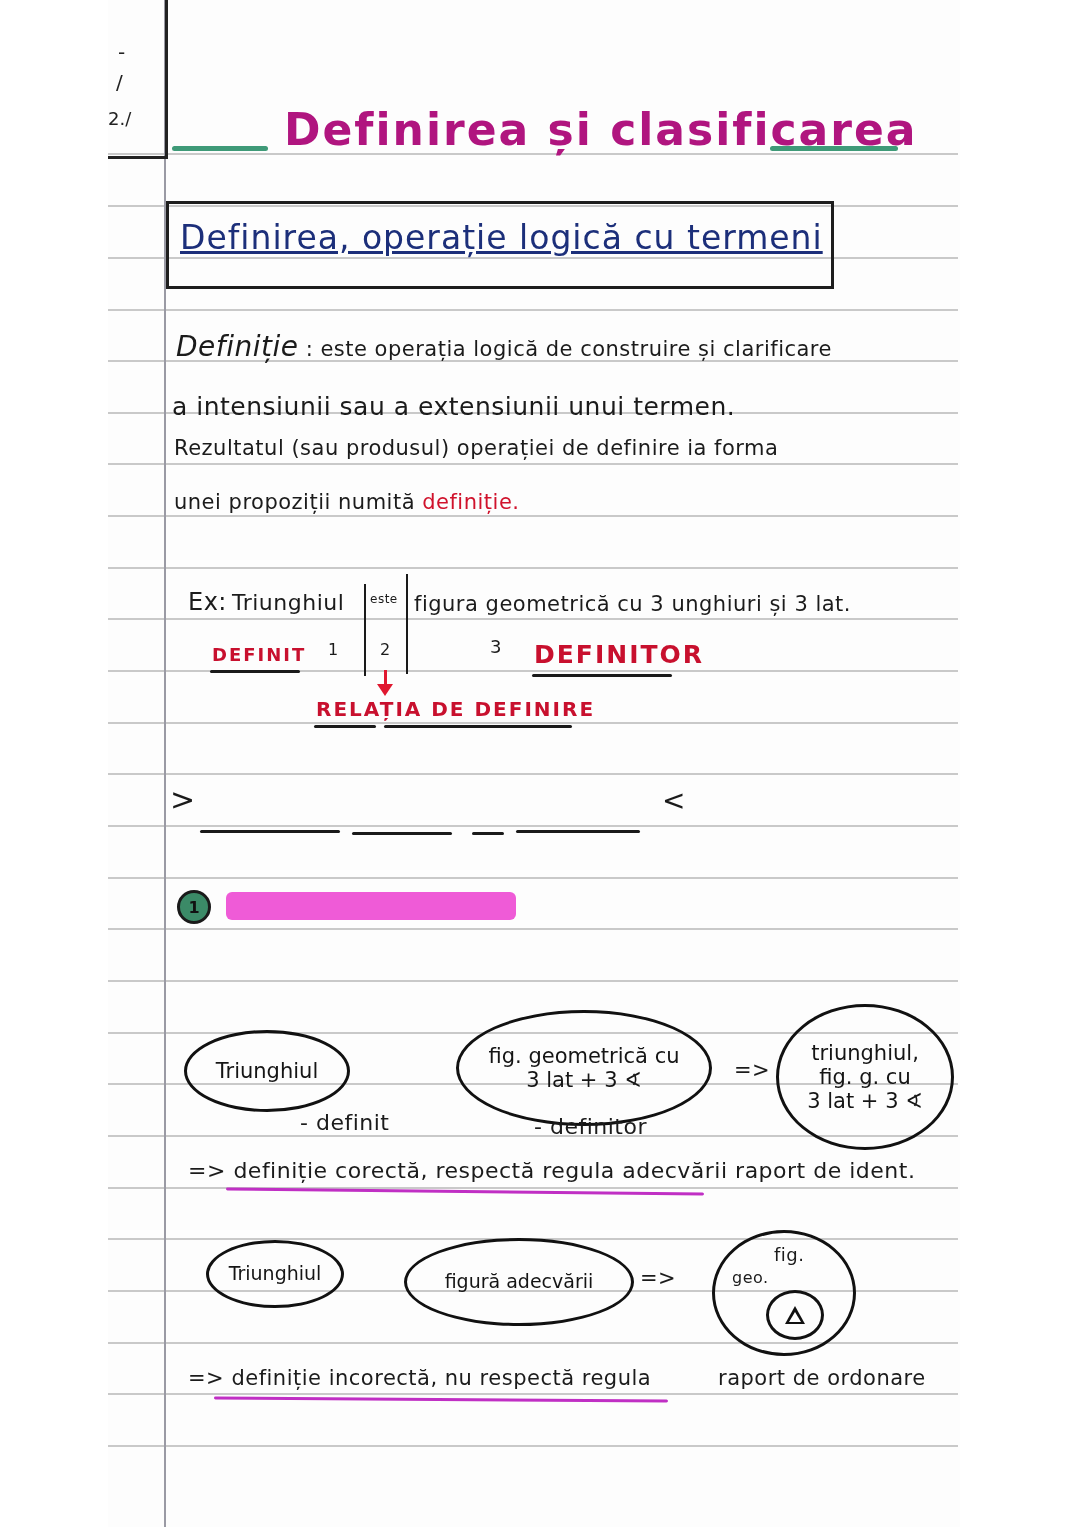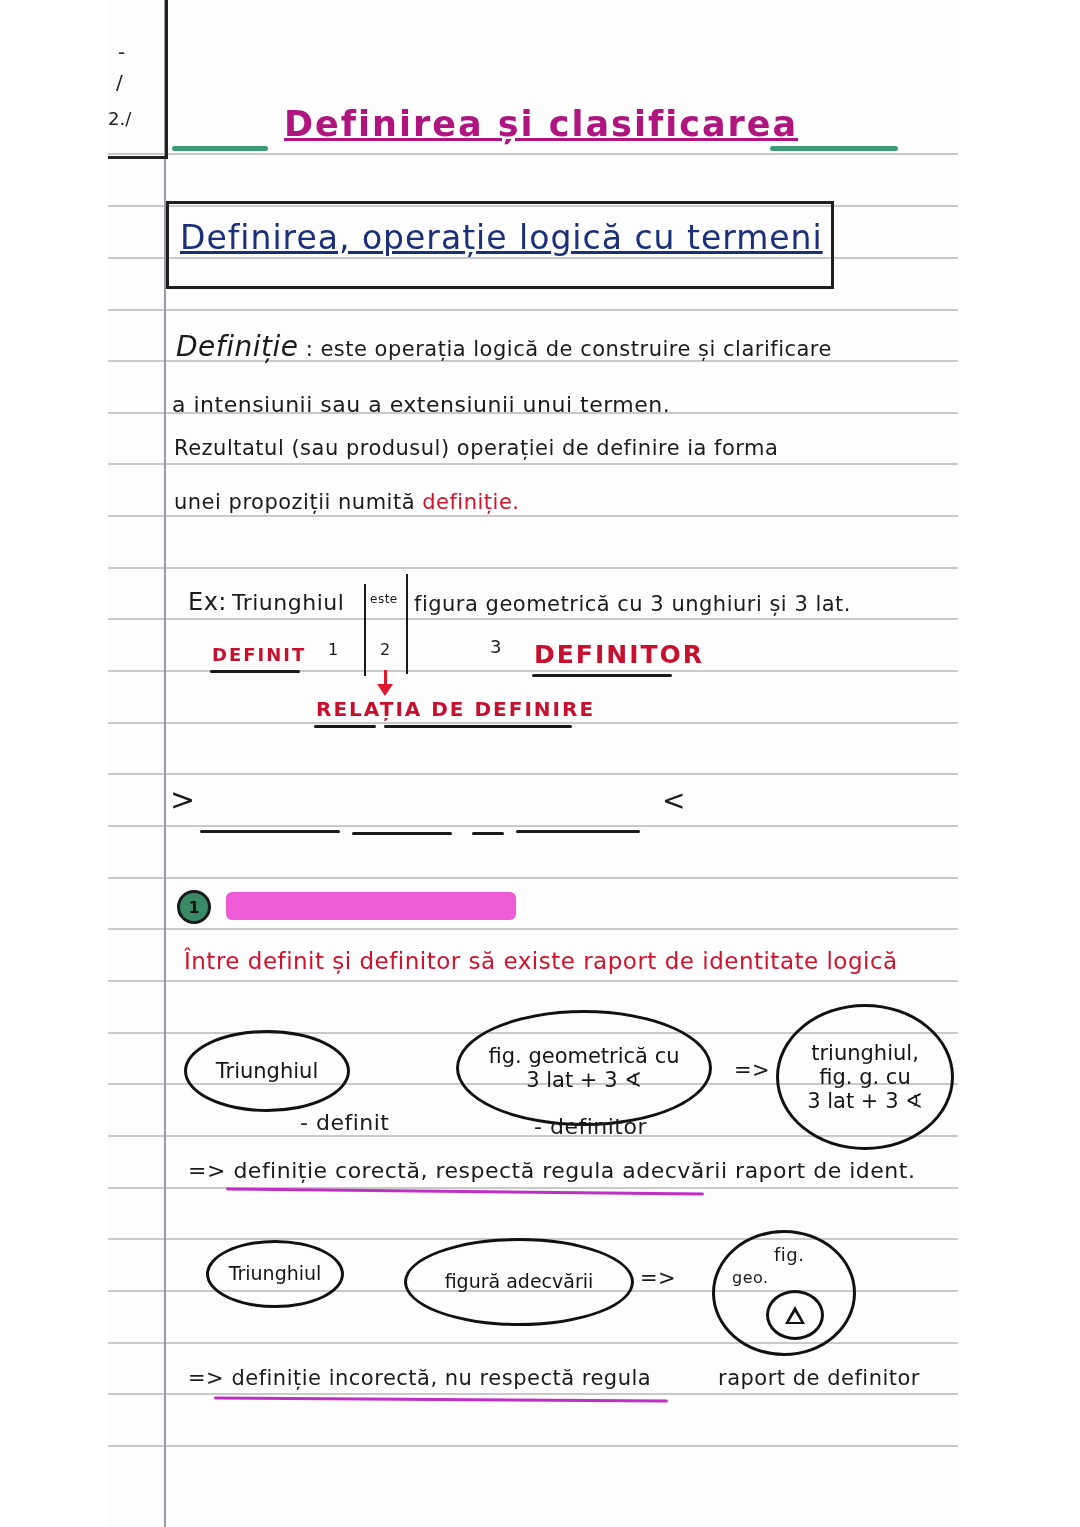--- a/index.html
+++ b/index.html
@@ -31,23 +31,22 @@
     position: absolute; color: #222; font-family: "DejaVu Sans", sans-serif;
     font-size: 20px;
   }
   .hand {
     position: absolute; white-space: nowrap;
     font-family: "DejaVu Sans", sans-serif;
     color: #1b1b1b;
     letter-spacing: 0.5px;
   }
   .title {
-    font-size: 35px; color: #b0157f; font-weight: bold;
+    font-size: 44px; color: #b0157f; font-weight: bold;
     letter-spacing: 2px;
-    text-decoration: underline;
   }
   .green-bar {
     position: absolute; height: 5px; background: #3f9a78; border-radius: 3px;
   }
   .boxed {
     position: absolute; border: 3px solid #1e1e1e;
   }
   .subtitle { font-size: 33px; color: #1c2f7a; letter-spacing: 1px; text-decoration: underline; }
   .body-text { font-size: 21px; color: #1b1b1b; }
   .lead-word { font-size: 28px; font-style: italic; }
@@ -145,21 +144,21 @@
   <div class="hand title" style="left:284px;top:104px">Definirea și clasificarea</div>
   <div class="green-bar" style="left:770px;top:146px;width:128px"></div>
 
   <div class="boxed" style="left:166px;top:201px;width:662px;height:82px"></div>
   <div class="hand subtitle" style="left:180px;top:218px">Definirea, operație logică cu termeni</div>
 
   <div class="hand body-text" style="left:176px;top:330px">
     <span class="lead-word">Definiție</span>
     <span>: este operația logică de construire și clarificare</span>
   </div>
-  <div class="hand body-text" style="left:172px;top:392px;font-size:22px">a intensiunii sau a extensiunii unui termen.</div>
+  <div class="hand body-text" style="left:172px;top:392px;font-size:25px">a intensiunii sau a extensiunii unui termen.</div>
   <div class="hand body-text" style="left:174px;top:436px">Rezultatul (sau produsul) operației de definire ia forma</div>
   <div class="hand body-text" style="left:174px;top:490px">
     <span>unei propoziții numită</span>
     <span class="red">definiție.</span>
   </div>
 
   <div class="hand body-text" style="left:188px;top:588px;font-size:24px">Ex:</div>
   <div class="hand body-text" style="left:232px;top:590px;font-size:22px">Triunghiul</div>
   <div class="vbar" style="left:364px;top:584px;height:92px"></div>
   <div class="hand body-text" style="left:370px;top:592px;font-size:12px">este</div>
@@ -186,21 +185,20 @@
   <div class="hand section-title" style="left:170px;top:782px;font-size:30px;color:#1a1a1a">&gt;</div>
   <div class="hand section-title" style="left:662px;top:784px;font-size:28px;color:#1a1a1a">&lt;</div>
   <div class="underline-black" style="left:200px;top:830px;width:140px"></div>
   <div class="underline-black" style="left:352px;top:832px;width:100px"></div>
   <div class="underline-black" style="left:472px;top:832px;width:32px"></div>
   <div class="underline-black" style="left:516px;top:830px;width:124px"></div>
 
   <div class="rule-number" style="left:177px;top:890px">1</div>
   <div class="highlight" style="left:226px;top:892px;width:290px;height:28px"></div>
 
-  <div class="hand red-sentence" style="left:184px;top:948px">Între definit și definitor să existe raport de identitate logică</div>
 
   <div class="bubble" style="left:184px;top:1030px;width:160px;height:76px">
     <span>Triunghiul</span>
   </div>
   <div class="bubble" style="left:456px;top:1010px;width:250px;height:110px">
     <span>fig. geometrică cu</span>
     <span>3 lat + 3 ∢</span>
   </div>
   <div class="hand body-text" style="left:734px;top:1058px">=&gt;</div>
   <div class="bubble" style="left:776px;top:1004px;width:172px;height:140px">
@@ -229,15 +227,15 @@
   <div class="hand body-text" style="left:732px;top:1268px;font-size:16px">geo.</div>
   <div class="hand body-text" style="left:774px;top:1244px;font-size:18px">fig.</div>
   <div class="bubble" style="left:766px;top:1290px;width:52px;height:44px">
     <div class="triangle"></div>
   </div>
 
   <div class="hand body-text" style="left:188px;top:1366px;font-size:21px">
     <span>=&gt;</span>
     <span>definiție incorectă, nu respectă regula</span>
   </div>
-  <div class="hand body-text" style="left:718px;top:1366px;font-size:21px">raport de definitor</div>
+  <div class="hand body-text" style="left:718px;top:1366px;font-size:21px">raport de ordonare</div>
   <div class="underline-pink" style="left:214px;top:1398px;width:454px;transform:rotate(0.4deg)"></div>
 </div>
 
 </body></html>

